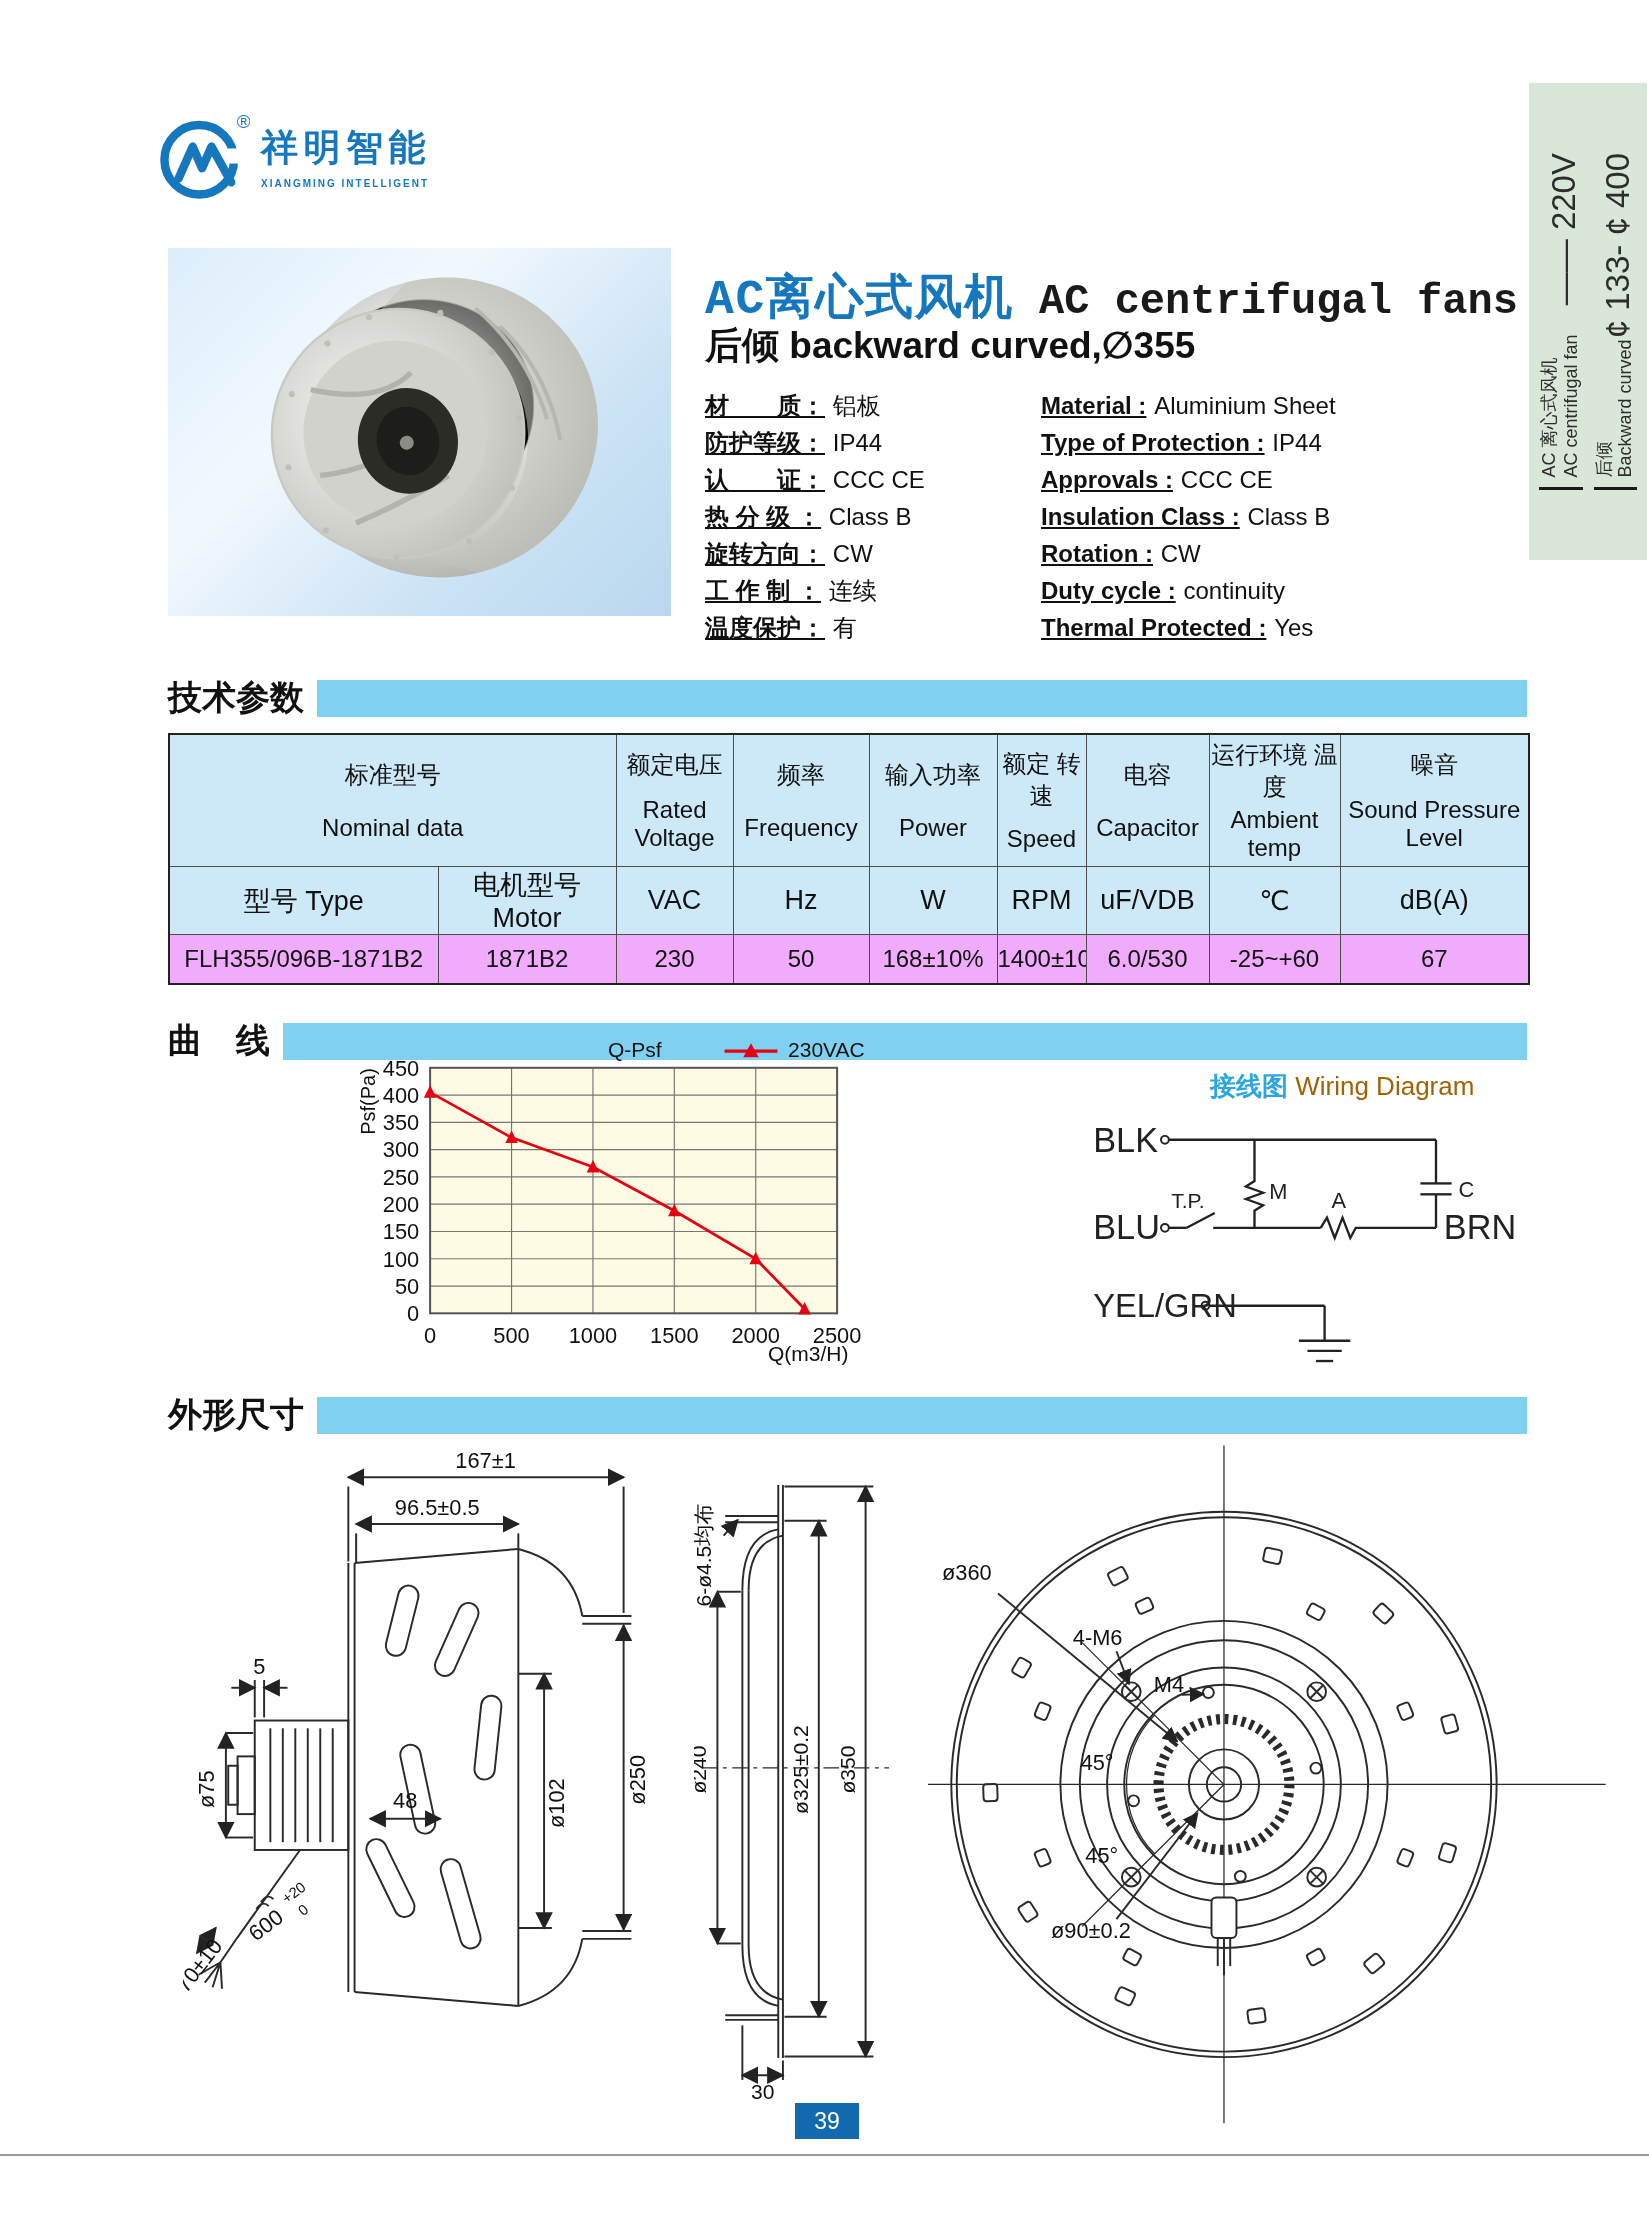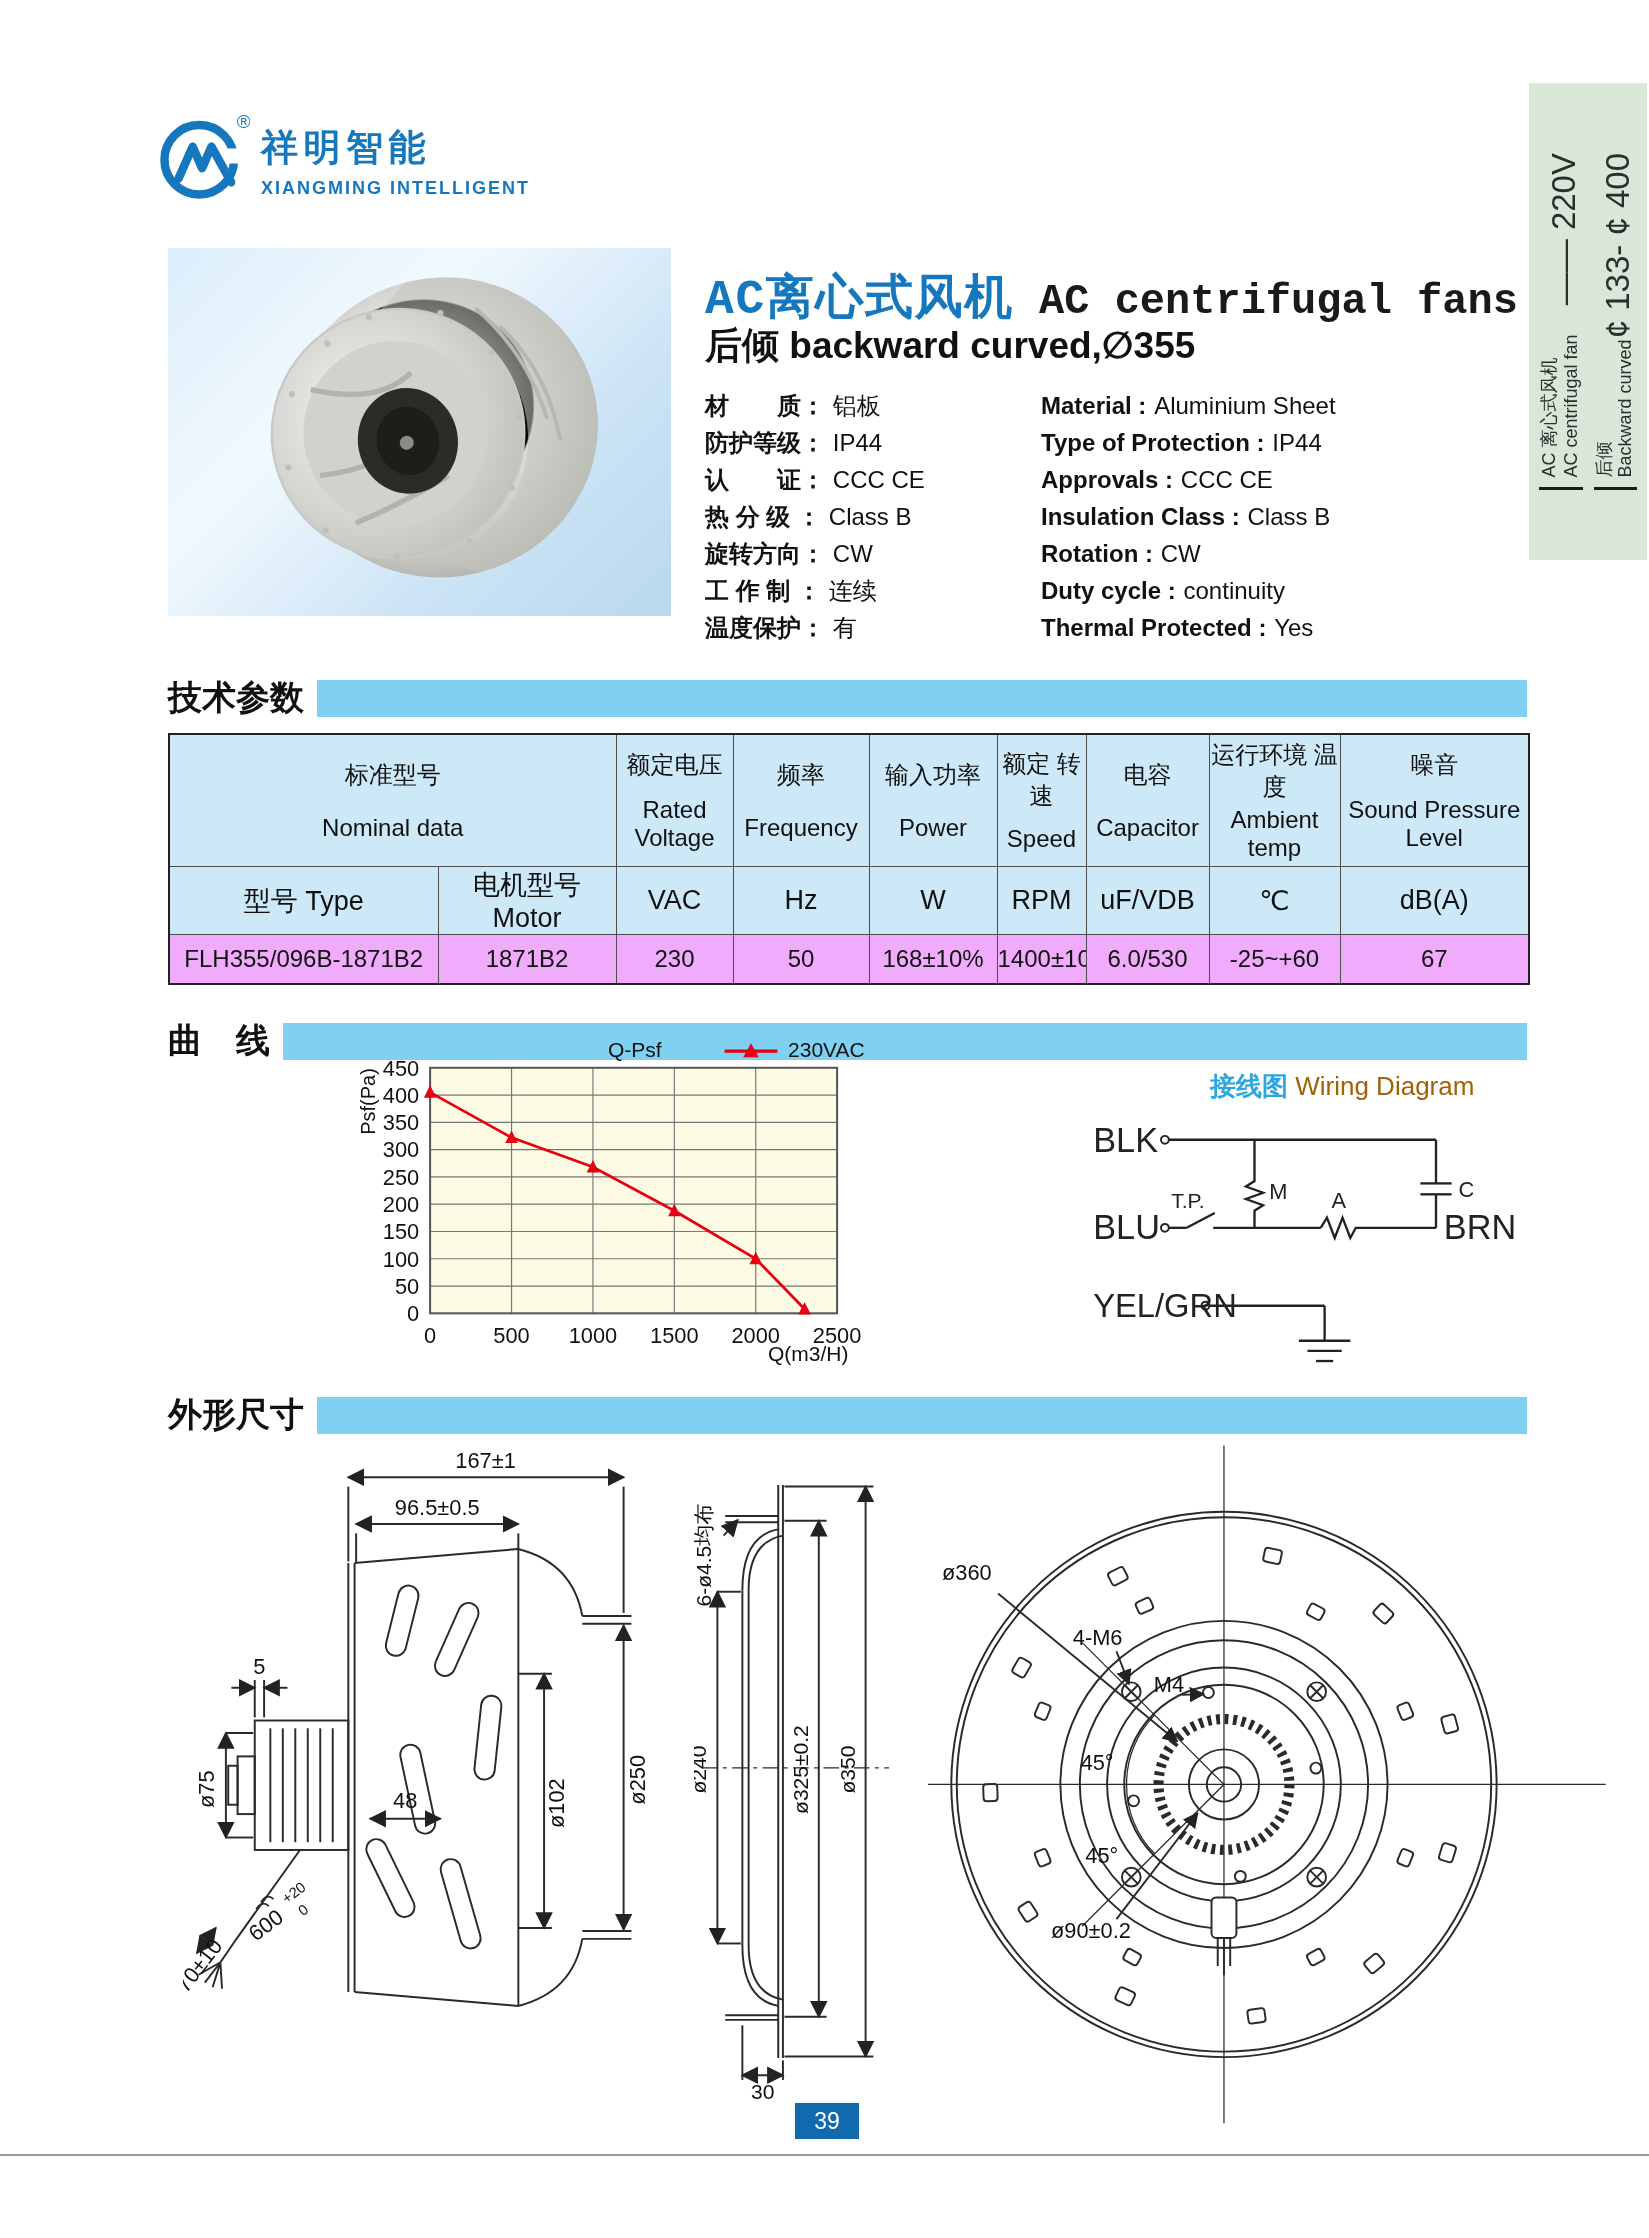--- a/index.html
+++ b/index.html
@@ -3,36 +3,36 @@
 <meta charset="utf-8">
 <style>
   html,body{margin:0;padding:0;background:#888;}
   #page{position:relative;width:1649px;height:2239px;background:#fff;overflow:hidden;
         font-family:"Liberation Sans","DejaVu Sans",sans-serif;color:#111;}
   .abs{position:absolute;}
   
   #logo{left:156px;top:109px;display:flex;align-items:flex-start;}
   #logo-text{margin-left:11px;margin-top:14px;}
   #logo-cn{font-size:37px;font-weight:bold;color:#1577be;letter-spacing:5.5px;}
-  #logo-en{font-size:18px;font-weight:bold;color:#1577be;letter-spacing:2px;margin-top:4.7px;}
+  #logo-en{font-size:10px;font-weight:bold;color:#1577be;letter-spacing:2px;margin-top:4.7px;}
   
   #photo{left:168px;top:248px;width:503px;height:368px;
          background:linear-gradient(135deg,#dceefb 0%,#f2f9fe 35%,#cbe3f5 70%,#b9d8ee 100%);}
   
   #title{left:705px;top:265px;white-space:nowrap;font-family:Liberation Mono, monospace;}
   #title-cn{font-size:48px;font-weight:bold;color:#1577be;letter-spacing:1.6px;}
   #title-en{font-size:42px;font-weight:600;color:#1a1a1a;}
   #subtitle{left:705px;top:321px;white-space:nowrap;}
   #subtitle-cn{font-size:37px;font-weight:bold;}
   #subtitle-en{font-size:37px;font-weight:bold;}
   .spec-col{display:flex;flex-direction:column;}
   #specs-cn{left:705px;top:387px;width:335px;}
   #specs-en{left:1041px;top:387px;width:452px;}
   .spec-row{height:37px;display:flex;align-items:center;font-size:24px;white-space:nowrap;}
-  .spec-label{font-weight:bold;}
+  .spec-label{font-weight:bold;text-decoration:underline;}
   .spec-value{margin-left:7.8px;}
   
   #side-tab{left:1529px;top:83px;width:118px;height:477px;background:#d9e7d9;}
   #tab-inner{position:absolute;left:0;top:0;width:477px;height:118px;
              transform:translate(0,477px) rotate(-90deg);transform-origin:0 0;
              display:flex;flex-direction:column;justify-content:center;gap:11px;
              padding:0 70px;box-sizing:border-box;color:#2d2d2d;}
   .tab-line{display:flex;justify-content:space-between;align-items:flex-end;
             border-left:3.9px solid #1a1a1a;padding-left:9.4px;}
   .tab-labels{display:flex;flex-direction:column;font-size:18px;line-height:1.2;white-space:nowrap;}

